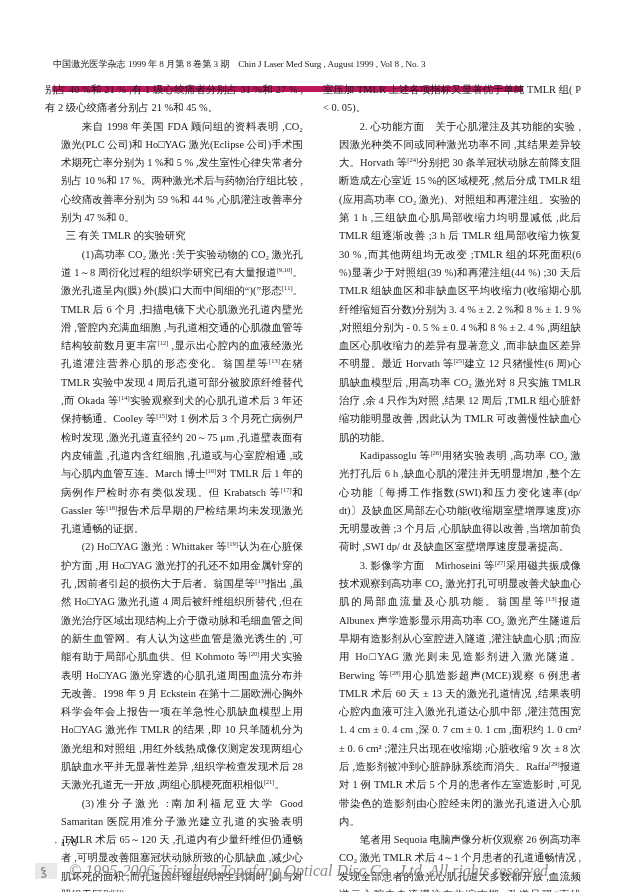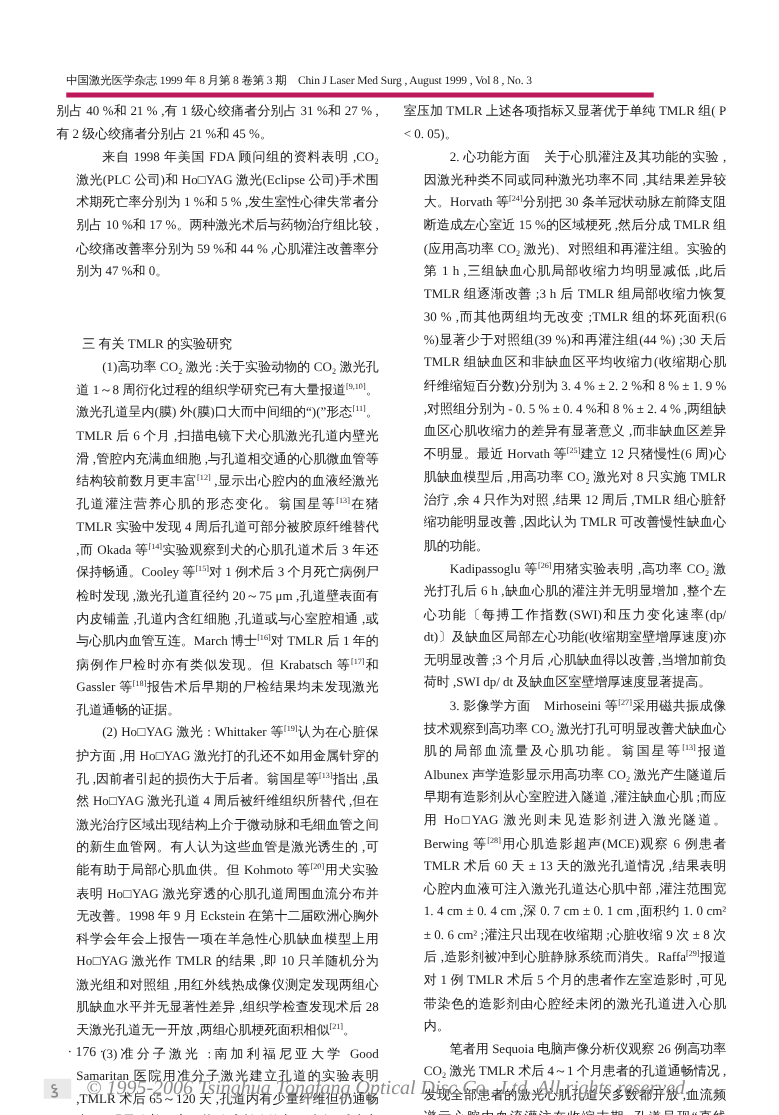--- a/index.html
+++ b/index.html
@@ -4,35 +4,35 @@
 <style>
   html, body { margin: 0; padding: 0; background: #ffffff; }
   body {
     width: 623px; height: 892px; position: relative; overflow: hidden;
     font-family: "DejaVu Serif", "Liberation Serif", serif;
     color: #1a1a1a;
   }
   .running-head {
     position: absolute; left: 53px; top: 58px; width: 470px;
     font-size: 9.2px; line-height: 12px; white-space: nowrap;
-    border-bottom: 4px solid #be185d; padding-bottom: 4px;
+    border-bottom: 6px solid #be185d; padding-bottom: 16px;
     font-family: "Liberation Serif", "DejaVu Serif", serif;
     letter-spacing: -0.1px;
   }
   .col {
     position: absolute; top: 81px; width: 258px;
     font-size: 10.4px; line-height: 18.3px;
     font-family: "Liberation Serif", "DejaVu Serif", serif;
     text-align: justify;
   }
   .col.left { left: 45px; }
   .col.right { left: 323px; }
   .col p { margin: 0; }
   .col p.indent { text-indent: 2em; margin-left: 16px; }
-  .col p.heading { text-indent: 2em; margin-top: 40px; }
+  .col p.heading { text-indent: 2em; }
   sup { font-size: 6.5px; line-height: 0; vertical-align: 4px; }
   .page-number {
     position: absolute; left: 54px; top: 836px;
     font-size: 11px; font-family: "Liberation Serif", "DejaVu Serif", serif;
     color: #222;
   }
   .footer {
     position: absolute; left: 35px; top: 862px; width: 560px; height: 18px;
     display: flex; align-items: center;
   }

